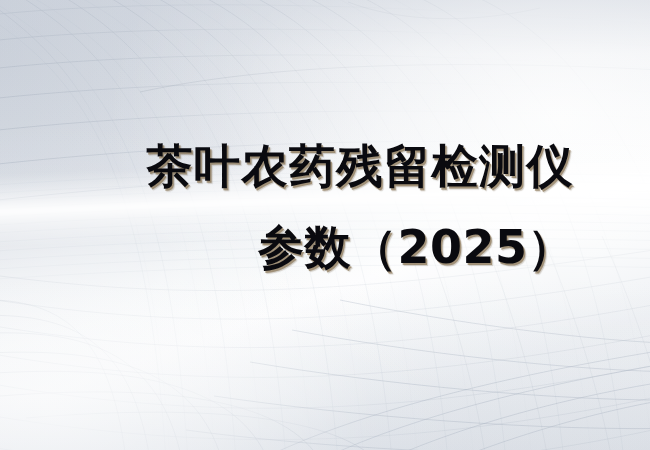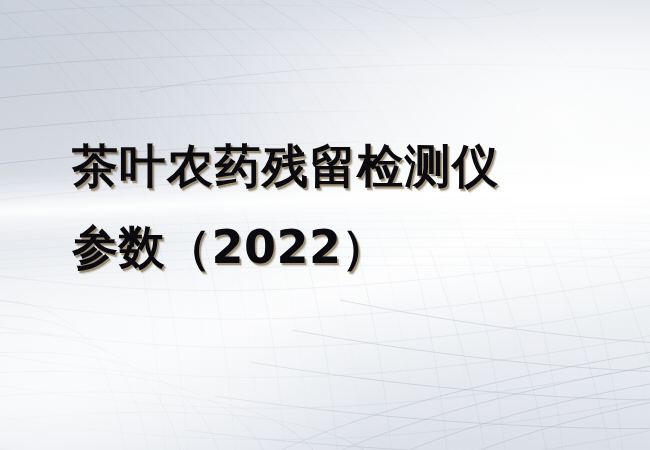--- a/index.html
+++ b/index.html
@@ -91,23 +91,24 @@
         rgba(208,214,223,0.10) 88%,
         rgba(203,210,220,0.22) 100%);
   }
 
   .mesh { position: absolute; inset: 0; }
   .mesh svg { display: block; width: 650px; height: 450px; }
 
   
   .title-block {
     position: absolute;
-    left: 72px;
+    left: 54px;
     top: 126px;
     width: 520px;
+    text-align: right;
   }
   .title-line {
     color: #0a0a0f;
     font-weight: bold;
     font-size: 46px;
     line-height: 81px;
     letter-spacing: 1.5px;
     white-space: nowrap;
     text-shadow:
       1.5px 1.5px 0 rgba(120,95,55,0.55),
@@ -248,16 +249,16 @@
     </svg>
   </div>
 
   <div class="bg-rightglow"></div>
   <div class="bg-bottomlight"></div>
   <div class="bg-sweep"></div>
   <div class="bg-vignette"></div>
 
   <div class="title-block">
     <div class="title-line first">茶叶农药残留检测仪</div>
-    <div class="title-line second">参数（2022）</div>
+    <div class="title-line second">参数（2025）</div>
   </div>
 
 </div>
 
 </body></html>

